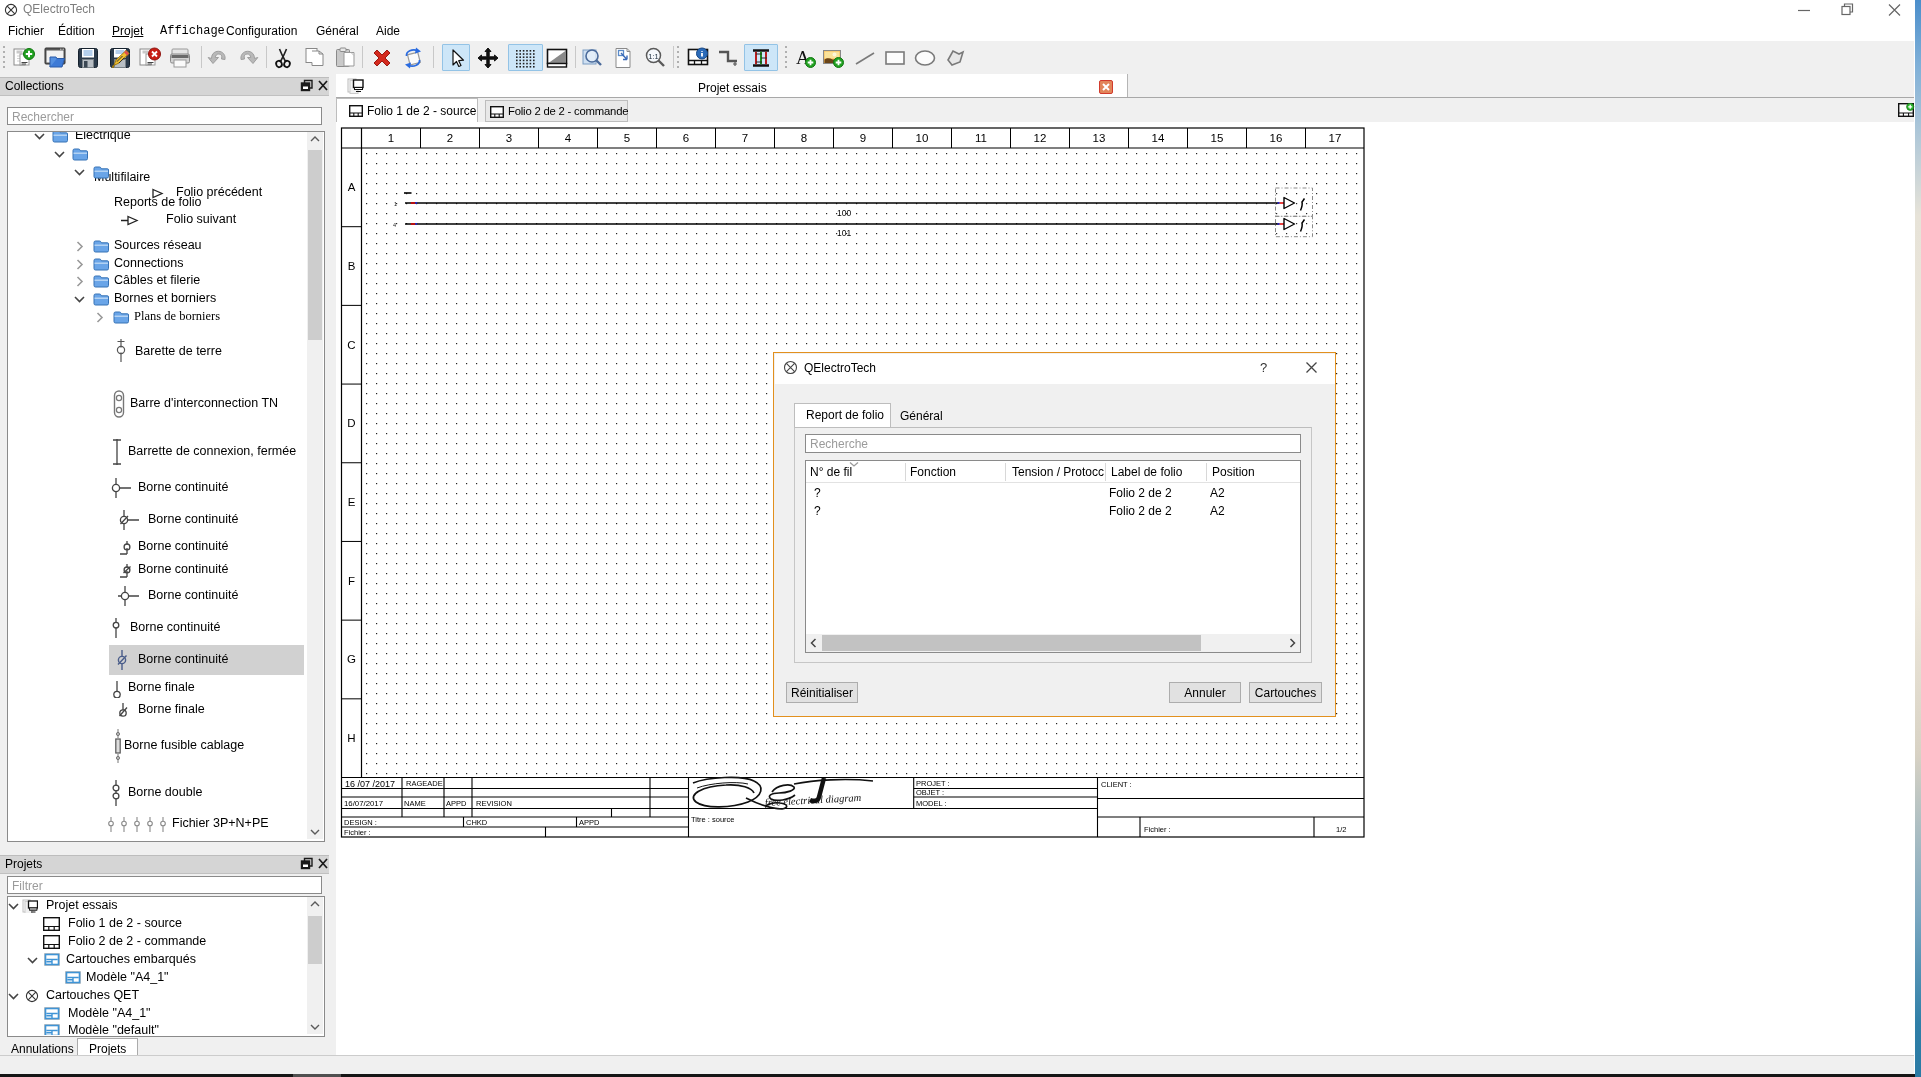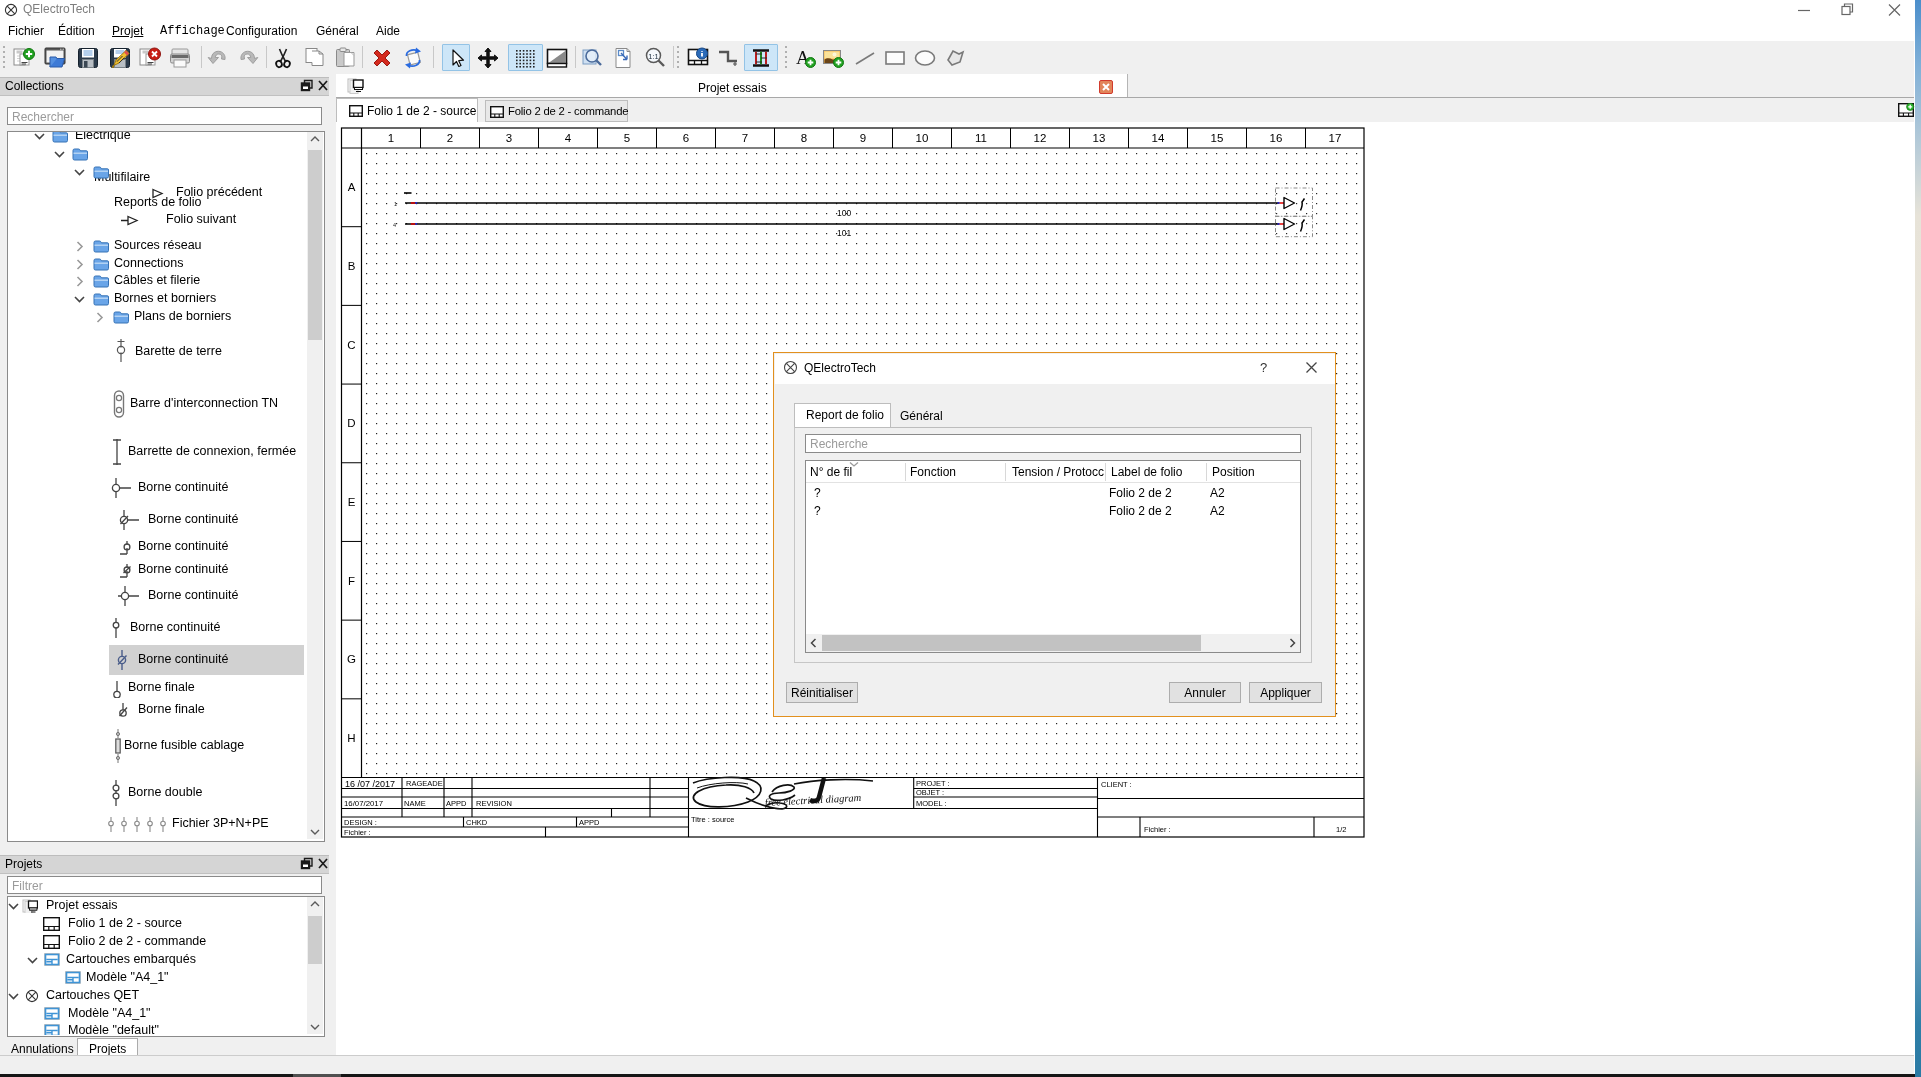--- a/index.html
+++ b/index.html
@@ -319,21 +319,21 @@
         <path d="M1.5 5.6 L15 5.6 L15 6.8 L1.5 6.8 Z" fill="#cfe3f7" opacity="0.9"></path>
       </svg></div>
     <div class="txt" style="left:106px;top:159px;">Bornes et borniers</div>
     <div class="ab" style="left:86px;top:180px;"><svg width="11" height="11" viewBox="0 0 11 11">
         <path d="M3.5 1 L8 5.5 L3.5 10" stroke="#9a9a9a" stroke-width="1.6" fill="none"></path>
       </svg></div>
     <div class="ab" style="left:105px;top:178px;"><svg width="17" height="15" viewBox="0 0 17 15">
         <path d="M1 3.5 Q1 2 2.5 2 L6.5 2 Q7.5 2 8 3 L8.5 3.8 L14.5 3.8 Q15.5 3.8 15.5 5 L15.5 11.5 Q15.5 13 14 13 L2.5 13 Q1 13 1 11.5 Z" fill="#6aa5e8" stroke="#3672b5" stroke-width="1"></path>
         <path d="M1.5 5.6 L15 5.6 L15 6.8 L1.5 6.8 Z" fill="#cfe3f7" opacity="0.9"></path>
       </svg></div>
-    <div class="txt" style="left:126px;top:177px;">Plans de borniers</div>
+    <div class="txt" style="left:126px;top:177px;font-family:Liberation Serif, serif;">Plans de borniers</div>
     <div class="ab" style="left:138px;top:55px;"><svg width="22" height="13" viewBox="0 0 22 13">
         <path d="M7 2.5 L16 6.5 L7 10.5 Z" fill="none" stroke="#222" stroke-width="1.3"></path>
       </svg></div>
     <div class="txt" style="left:168px;top:53px;">Folio précédent</div>
     <div class="ab" style="left:111px;top:82px;"><svg width="24" height="13" viewBox="0 0 24 13">
         <path d="M2 6.5 H9 M9 2.5 L18 6.5 L9 10.5 Z" fill="none" stroke="#222" stroke-width="1.3"></path>
       </svg></div>
     <div class="txt" style="left:158px;top:80px;">Folio suivant</div>
     <div class="ab" style="left:103px;top:206px;"><svg width="20" height="28" viewBox="0 0 20 28">
         <path d="M10 1 V8 M10 16 V24 M6.5 3.5 H13.5" stroke="#555" stroke-width="1.2" fill="none"></path>
@@ -738,13 +738,13 @@
 <div class="ab" style="left:822px;top:635px;width:379px;height:16px;background:#c2c2c2;"></div>
 <svg class="ab" style="left:806px;top:635px;" width="16" height="16" viewBox="0 0 16 16">
     <path d="M9.5 4 L5.5 8 L9.5 12" stroke="#444" stroke-width="1.5" fill="none"></path>
   </svg>
 <svg class="ab" style="left:1284px;top:635px;" width="16" height="16" viewBox="0 0 16 16">
     <path d="M6.5 4 L10.5 8 L6.5 12" stroke="#444" stroke-width="1.5" fill="none"></path>
   </svg>
 
 <div class="ab vc" style="left:786px;top:682px;width:72px;height:21px;background:#e1e1e1;border:1px solid #adadad;box-sizing:border-box;justify-content:center;">Réinitialiser</div>
 <div class="ab vc" style="left:1169px;top:682px;width:72px;height:21px;background:#e1e1e1;border:1px solid #adadad;box-sizing:border-box;justify-content:center;">Annuler</div>
-<div class="ab vc" style="left:1249px;top:682px;width:73px;height:21px;background:#e1e1e1;border:1px solid #adadad;box-sizing:border-box;justify-content:center;">Appliquer</div>
+<div class="ab vc" style="left:1249px;top:682px;width:73px;height:21px;background:#e1e1e1;border:1px solid #adadad;box-sizing:border-box;justify-content:center;">Cartouches</div>
 
 </body></html>

